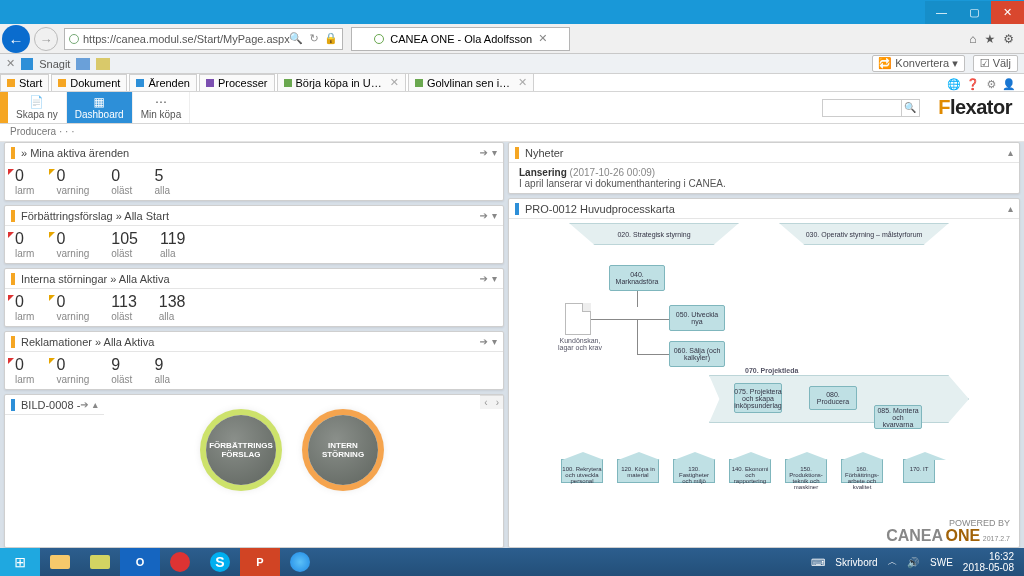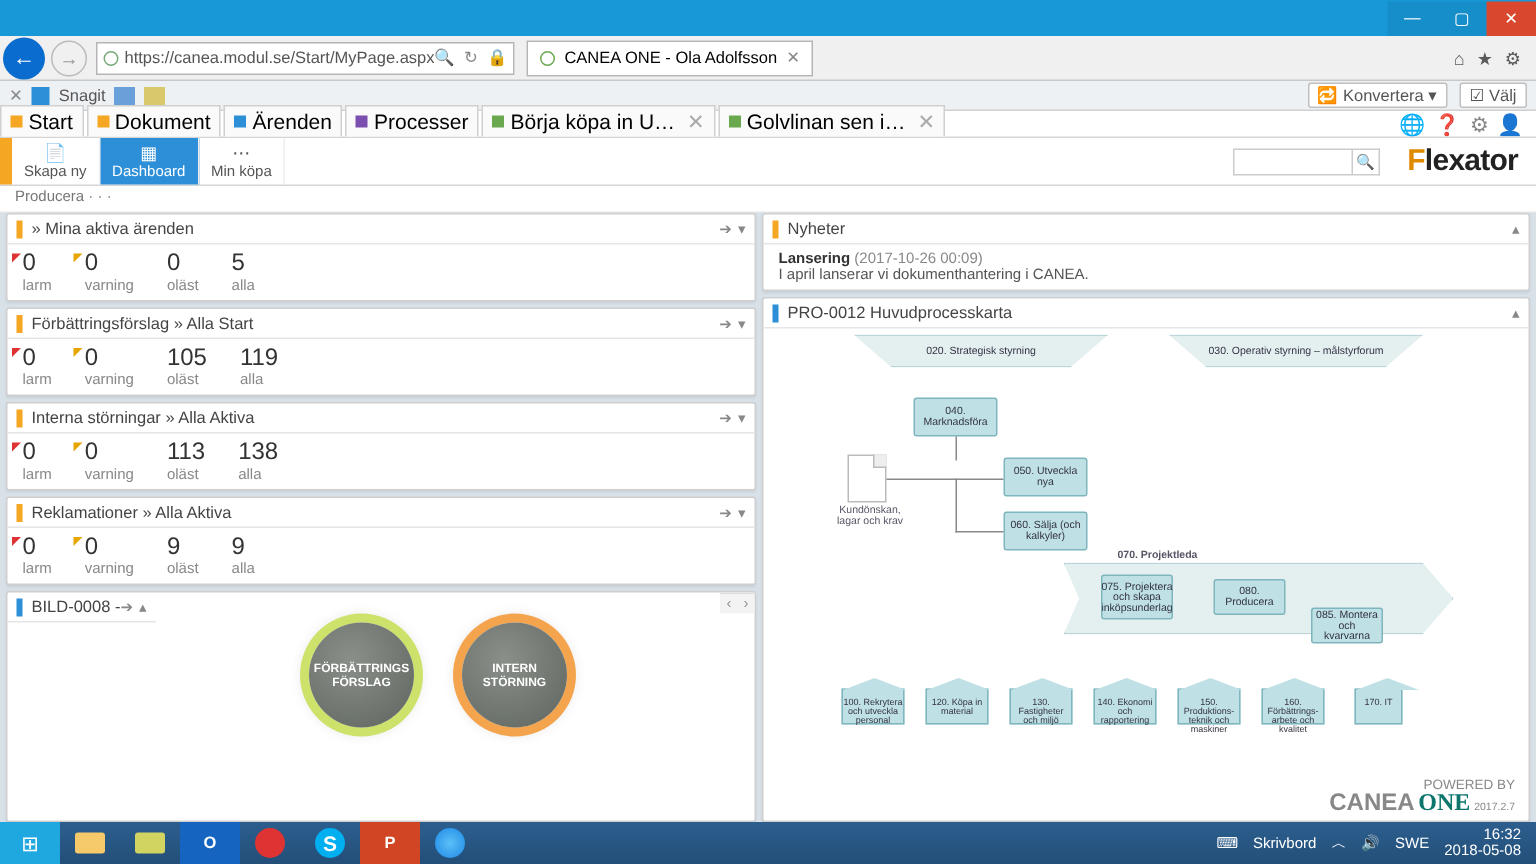--- a/index.html
+++ b/index.html
@@ -10,34 +10,34 @@
 .win-btn { width: 33px; height: 23px; display:flex; align-items:center; justify-content:center; font-size:11px; color:#fff; }
 .win-min{background:#168ec9;} .win-max{background:#168ec9;} .win-close{background:#d9472e;}
 
 
 .ie-nav { height: 30px; background: #f0f0f0; display:flex; align-items:center; border-bottom:1px solid #c8c8c8; }
 .nav-back { width:28px; height:28px; border-radius:50%; background:#0a6cce; display:flex; align-items:center; justify-content:center; color:#fff; font-size:15px; margin-left:2px;}
 .nav-fwd  { width:24px; height:24px; border-radius:50%; border:1px solid #bbb; display:flex; align-items:center; justify-content:center; color:#999; font-size:13px; margin-left:4px;}
 .addr { flex:0 0 260px; height:22px; margin-left:6px; border:1px solid #b5b5b5; background:#fff; display:flex; align-items:center; padding:0 4px; font-size:11px; color:#888;}
 .addr .url{color:#555;}
 .addr-icons{display:flex; gap:6px; margin-left:auto;}
-.ie-tab { height:24px; border:1px solid #b5b5b5; background:#fff; display:flex; align-items:center; padding:0 8px; font-size:11px; margin-left:8px; gap:6px;}
+.ie-tab { height:24px; border:1px solid #b5b5b5; background:#fff; display:flex; align-items:center; padding:0 22px; font-size:11px; margin-left:8px; gap:6px;}
 .ie-tab .gl{width:10px;height:10px;border-radius:50%;border:1px solid #6aa84f;display:inline-block;}
 .ie-tab .close{color:#888;font-size:11px;}
 .ie-rt { margin-left:auto; display:flex; gap:8px; padding-right:10px; color:#fff; font-size:12px;}
 .ie-rt span{color:#5a5a5a;}
 
 
 .snag { height:20px; background:#eef1f4; display:flex; align-items:center; font-size:11px; color:#555; padding:0 6px; gap:6px; border-bottom:1px solid #d0d0d0;}
 .snag .x{color:#888;}
 .snag-right{margin-left:auto; display:flex; gap:8px; align-items:center;}
 .snag-right .btn{border:1px solid #c0c0c0;background:#fff;padding:1px 6px;border-radius:2px;}
 
 
-.doc-tabs { height:18px; background:#fff; display:flex; align-items:flex-end; font-size:14px; border-bottom:1px solid #d5d5d5;}
+.doc-tabs { height:18px; background:#fff; display:flex; align-items:flex-end; font-size:11px; border-bottom:1px solid #d5d5d5;}
 .doc-tab{border:1px solid #d0d0d0;border-bottom:none;padding:2px 6px;background:#fafafa;display:flex;align-items:center;gap:4px;margin-right:2px;}
 .doc-tab .ic{width:8px;height:8px;display:inline-block;}
 .doc-tabs .spacer{flex:1;}
 .doc-right{display:flex;gap:6px;padding-right:8px;color:#888;}
 
 
 .ribbon { height:32px; background:#fff; display:flex; align-items:stretch; border-bottom:1px solid #d5d5d5;}
 .rbtn{display:flex;flex-direction:column;align-items:center;justify-content:center;padding:0 8px;font-size:10px;color:#555;border-right:1px solid #eee;}
 .rbtn.active{background:#2d8fd8;color:#fff;}
 .rbtn .ic{font-size:12px;height:14px;}
@@ -92,21 +92,21 @@
 .pline{position:absolute;background:#888;}
 .pchevron{position:absolute;background:#e4eff0;border:1px solid #bcd5d8;}
 .pdoc{position:absolute;width:26px;height:32px;background:#fff;border:1px solid #bbb;}
 .pdoc::before{content:"";position:absolute;right:-1px;top:-1px;width:8px;height:8px;background:#eee;border-left:1px solid #bbb;border-bottom:1px solid #bbb;}
 .ptext{position:absolute;font-size:7px;color:#556;}
 .phouse{position:absolute;background:#bfe0e4;border:1px solid #7fb6bd;text-align:center;padding-top:6px;font-size:6px;}
 .phouse::before{content:"";position:absolute;left:0;right:0;top:-8px;height:0;border-left:21px solid transparent;border-right:21px solid transparent;border-bottom:8px solid #bfe0e4;}
 
 .footer-logo{position:absolute;right:14px;bottom:32px;font-size:9px;color:#888;text-align:right;line-height:1;}
 .footer-logo .big{font-size:16px;font-weight:800;color:#888;}
-.footer-logo .one{color:#0f766e;font-family:Liberation Serif, serif;}
+.footer-logo .one{color:#a16207;}
 
 
 .taskbar{position:absolute;left:0;right:0;bottom:0;height:28px;background:linear-gradient(#2c5e8e,#234f79);display:flex;align-items:center;}
 .tb-item{width:40px;height:28px;display:flex;align-items:center;justify-content:center;font-size:14px;}
 .start{background:#1fa8e0;color:#fff;width:40px;}
 .tb-right{margin-left:auto;display:flex;align-items:center;gap:10px;color:#fff;font-size:10px;padding-right:10px;}
 .tb-right .stack{text-align:right;line-height:1.1;}
 
 .ic-folder{background:#f6c96b;width:20px;height:14px;border-radius:2px;display:inline-block;}
 </style>

